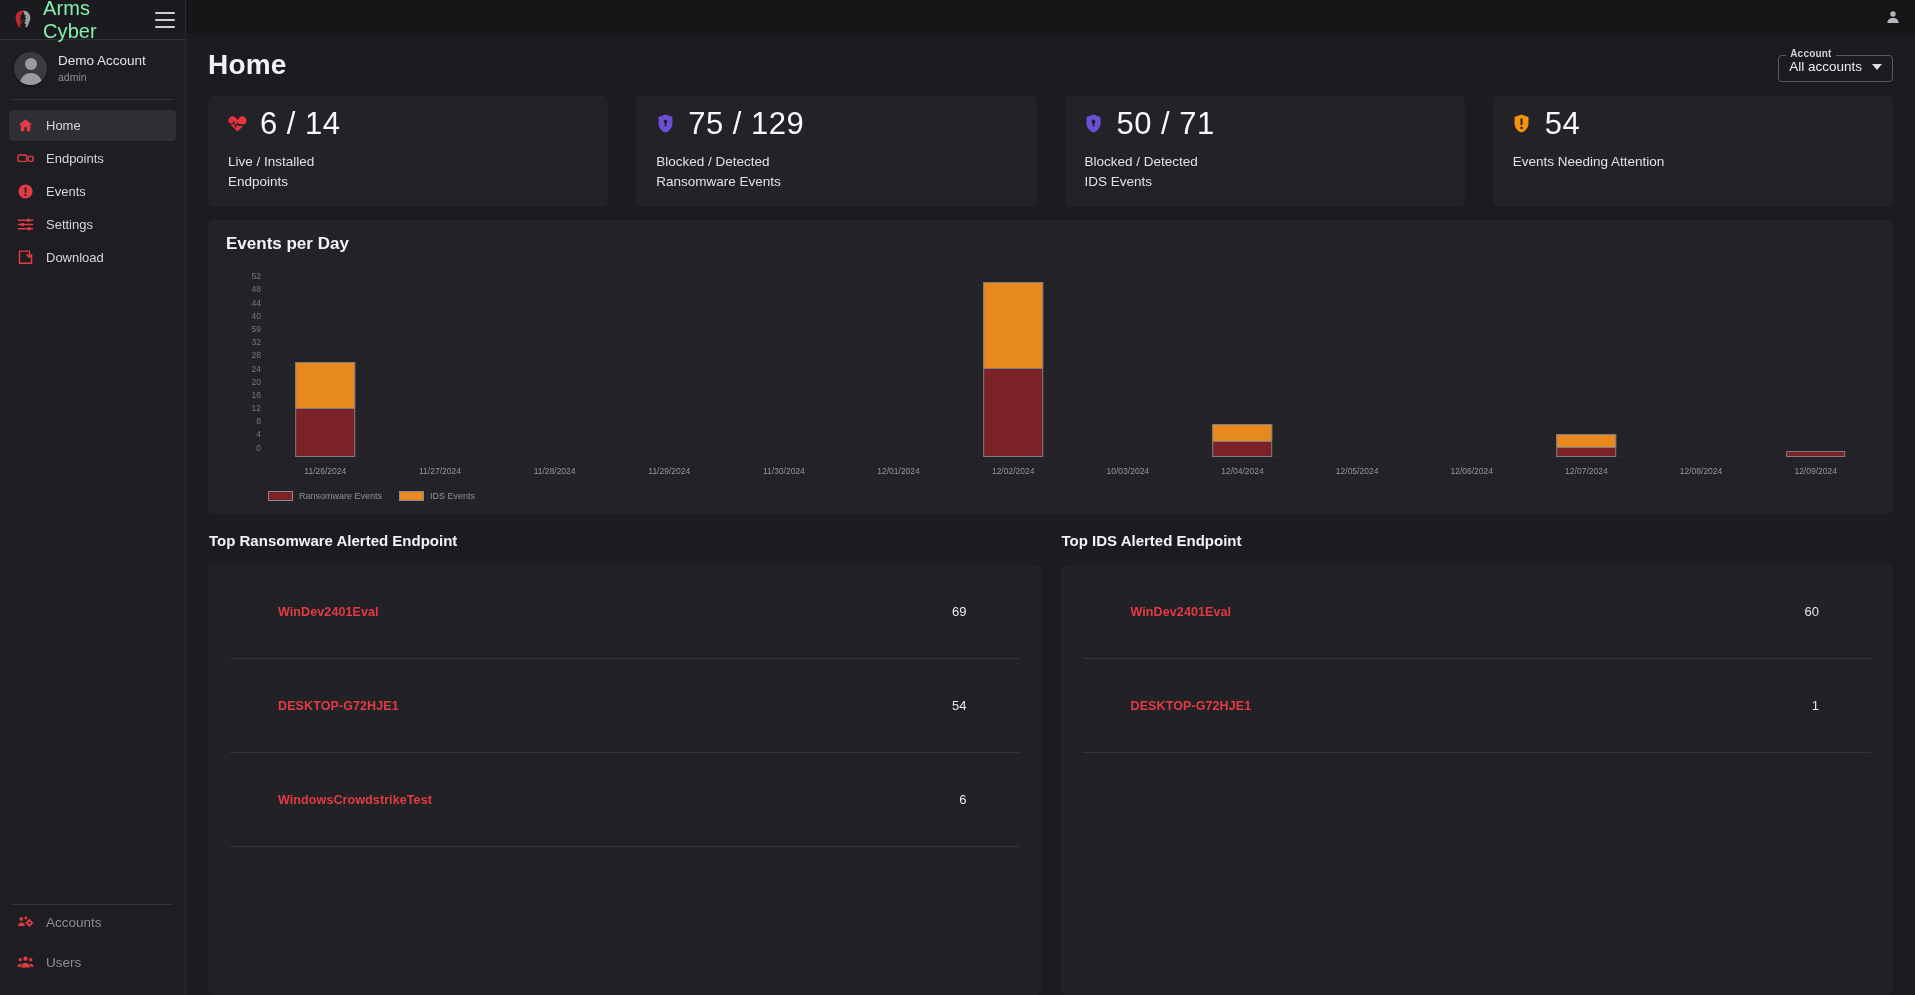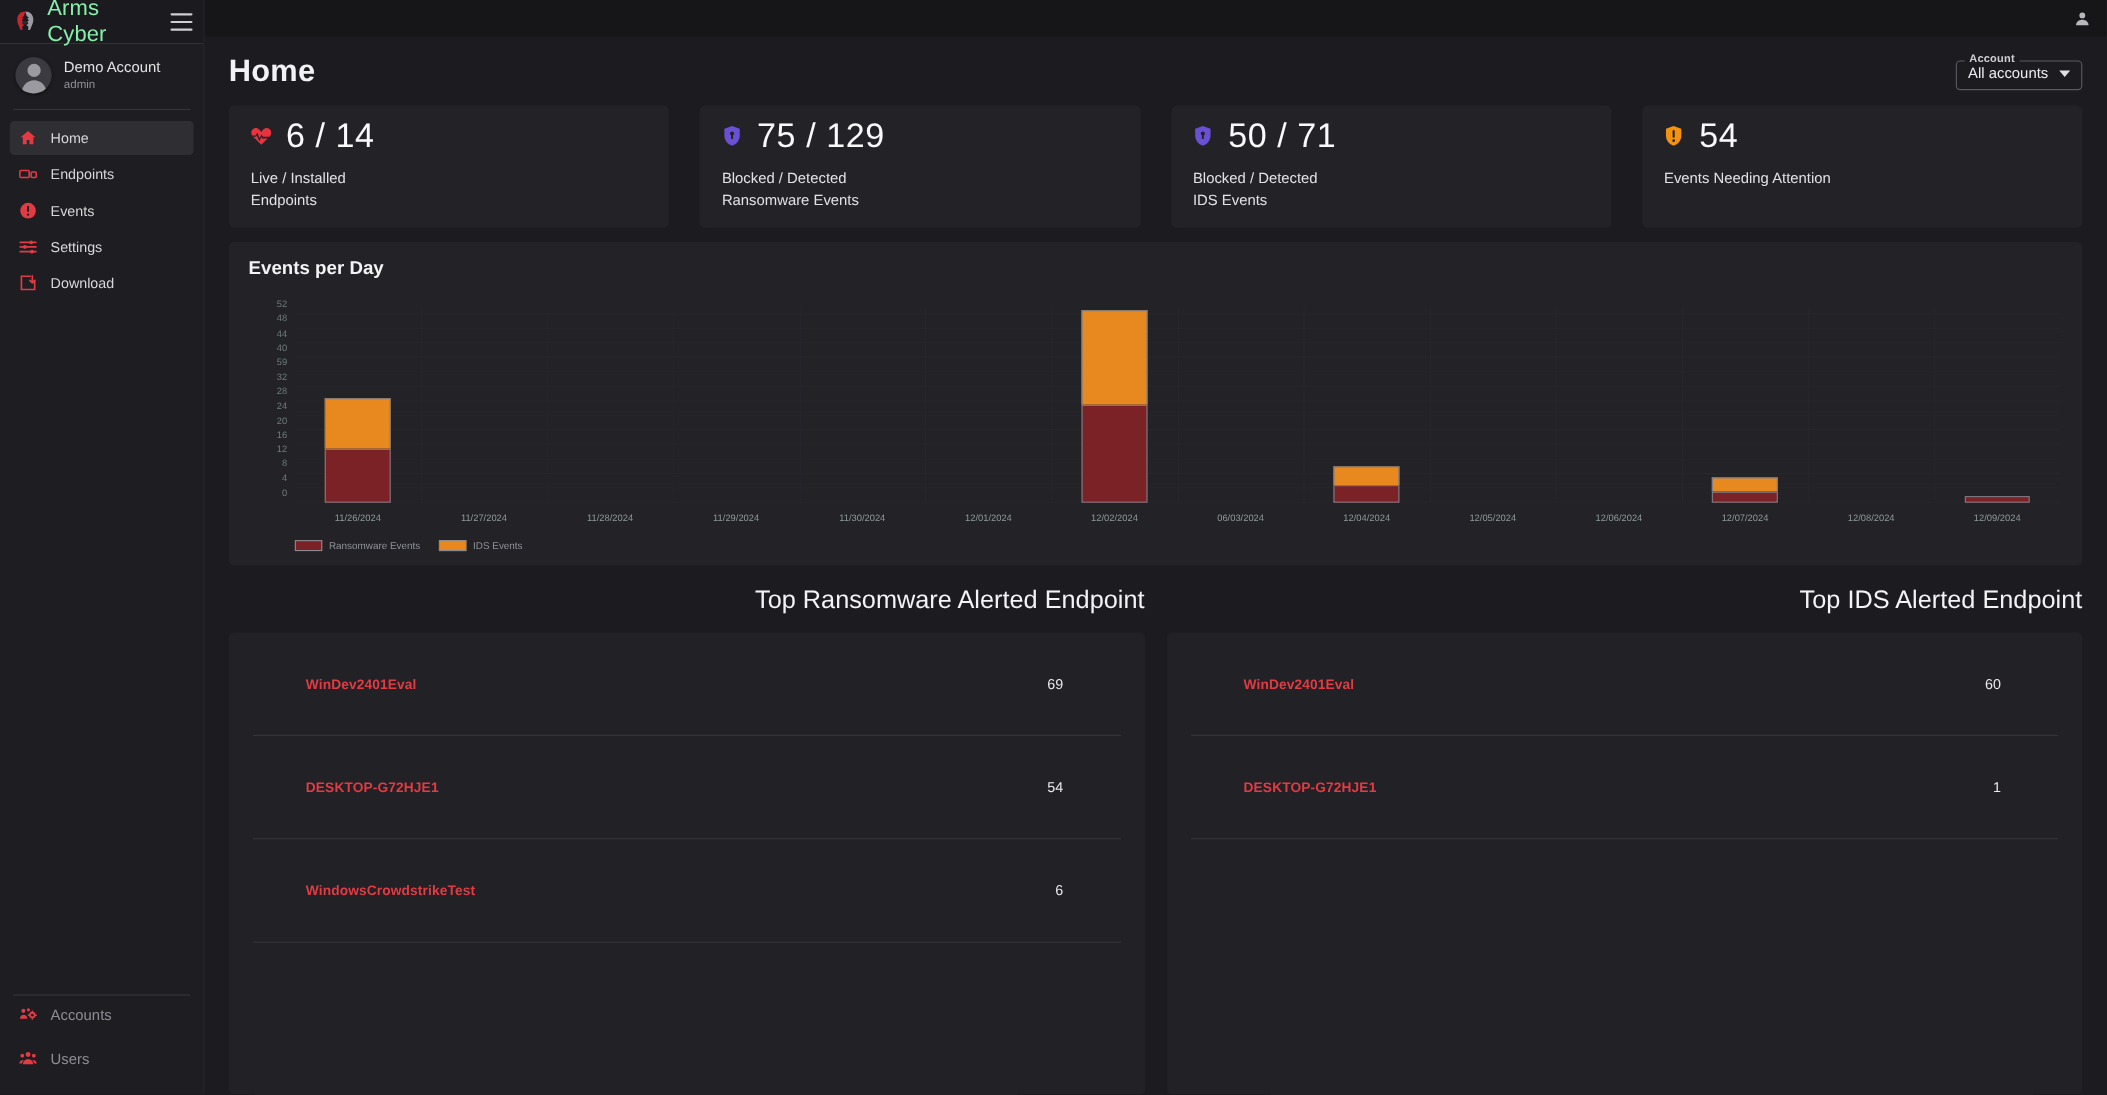--- a/index.html
+++ b/index.html
@@ -126,21 +126,21 @@
   .seg { width:100%; display:block; border:1px solid #7d7d86; border-bottom:none; }
   .seg.last { border-bottom:1px solid #7d7d86; }
   .legend { display:flex; gap:17px; align-items:center; padding: 2px 0 13px 60px; }
   .legend-item { display:flex; align-items:center; gap:6px; }
   .legend-swatch { width:25px; height:10px; border:1px solid #8a8a92; }
   .legend-text { font-size:9px; color:#909099; }
 
   
   .tables { display:flex; gap:20px; padding: 18px 22px 0 22px; flex:1; min-height:0; }
   .table-col { flex:1; display:flex; flex-direction:column; min-width:0; }
-  .table-title { font-size:23px; font-weight:400; color:#f3f3f5; padding-left:1px;text-align:right; }
+  .table-title { font-size:15px; font-weight:700; color:#f3f3f5; padding-left:1px; }
   .table-card { margin-top:16px; background:#212126; border-radius:5px; flex:1; padding: 0 22px; overflow:hidden; }
   .trow {
     display:flex; align-items:center; justify-content:space-between;
     height:94px; border-bottom:1px solid #35353b;
   }
   .trow:last-child { border-bottom:1px solid #35353b; }
   .tname { font-size:12.5px; font-weight:700; color:#e23b44; padding-left:48px; letter-spacing:.1px; }
   .tval { font-size:13px; color:#e9e9ec; padding-right:52px; }
 </style>
 </head>
@@ -406,21 +406,21 @@
             <div class="xlab" style="left: 32.1429%;">11/30/2024</div>
             <div class="vline" style="left: 35.7143%;"></div>
             <div class="xlab" style="left: 39.2857%;">12/01/2024</div>
             <div class="vline" style="left: 42.8571%;"></div>
             <div class="xlab" style="left: 46.4286%;">12/02/2024</div>
             <div class="bar" title="12/02/2024 — total 53" style="left: 46.4286%; width: 3.71429%; height: 98.1481%;">
               <div class="seg" style="height: 49.0566%; background: rgb(232, 137, 31);"></div>
               <div class="seg last" style="height: 50.9434%; background: rgb(122, 34, 38);"></div>
             </div>
             <div class="vline" style="left: 50%;"></div>
-            <div class="xlab" style="left: 53.5714%;">06/03/2024</div>
+            <div class="xlab" style="left: 53.5714%;">10/03/2024</div>
             <div class="vline" style="left: 57.1429%;"></div>
             <div class="xlab" style="left: 60.7143%;">12/04/2024</div>
             <div class="bar" title="12/04/2024 — total 10" style="left: 60.7143%; width: 3.71429%; height: 18.5185%;">
               <div class="seg" style="height: 50%; background: rgb(232, 137, 31);"></div>
               <div class="seg last" style="height: 50%; background: rgb(122, 34, 38);"></div>
             </div>
             <div class="vline" style="left: 64.2857%;"></div>
             <div class="xlab" style="left: 67.8571%;">12/05/2024</div>
             <div class="vline" style="left: 71.4286%;"></div>
             <div class="xlab" style="left: 75%;">12/06/2024</div>

